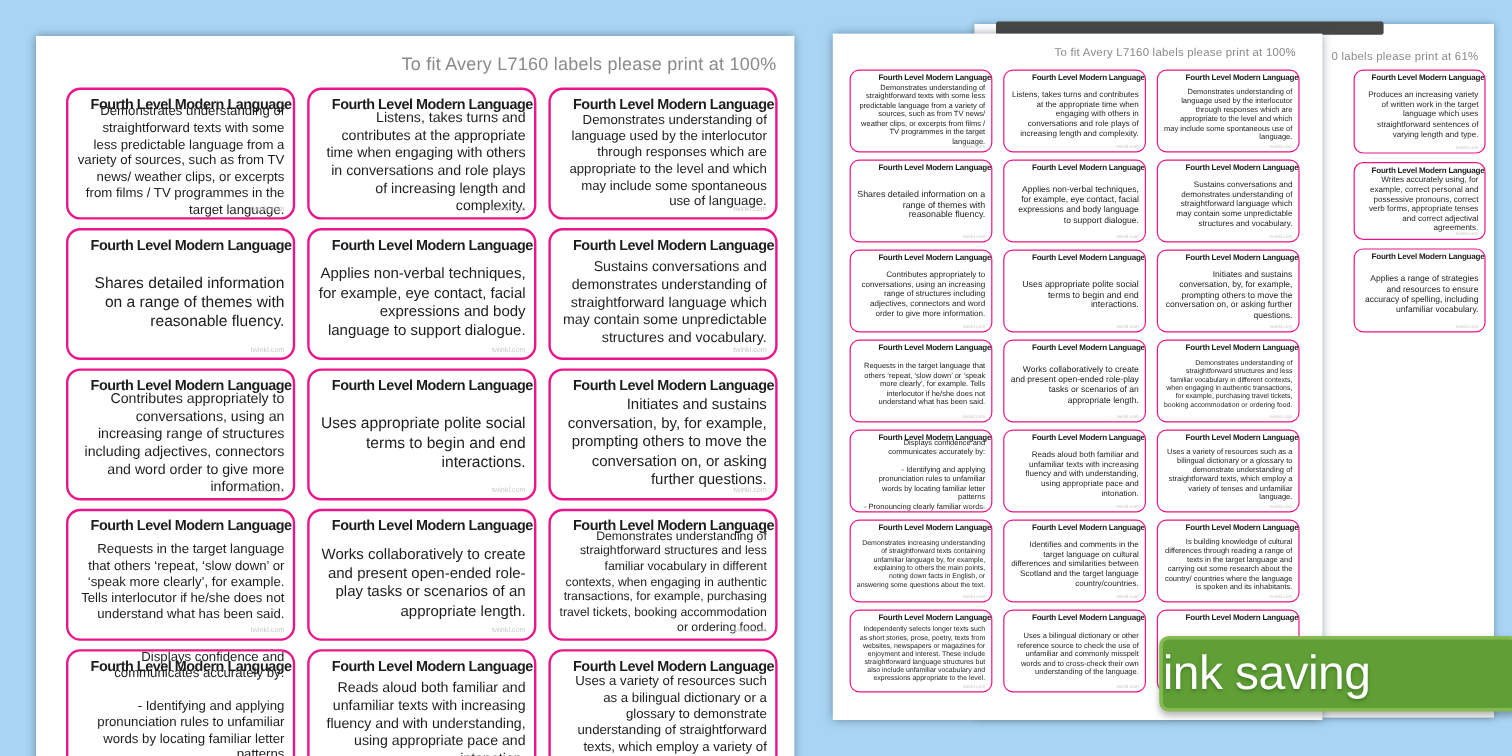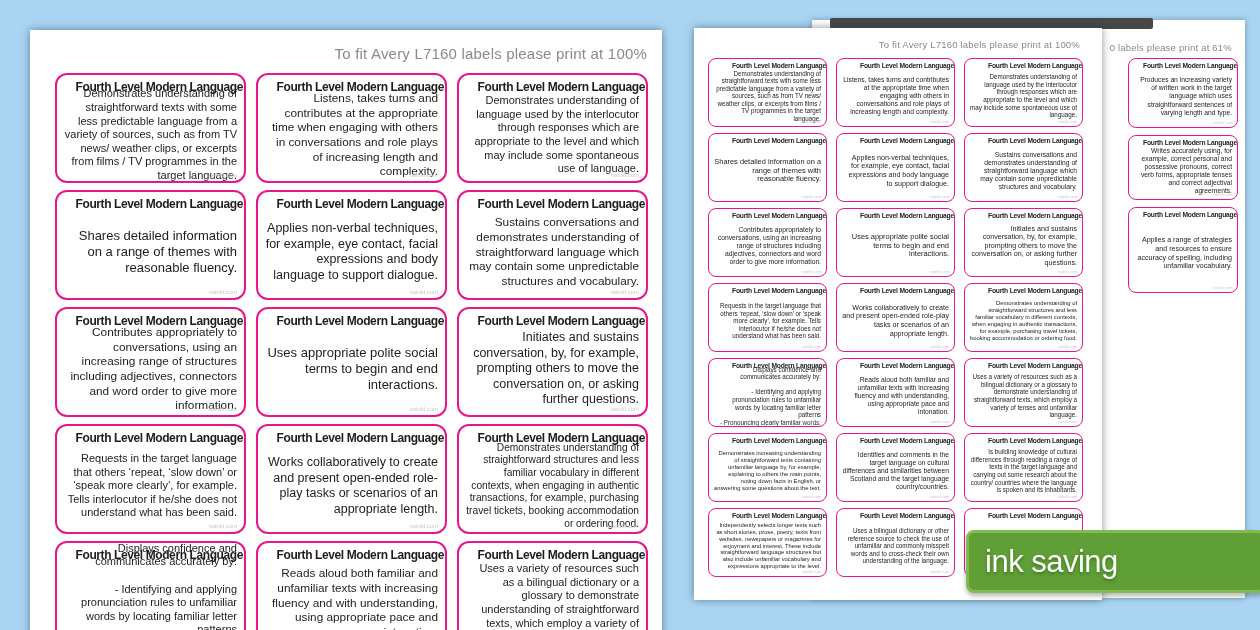--- a/index.html
+++ b/index.html
@@ -26,42 +26,42 @@
   .grid-left{position:absolute; left:25px; top:43px;
     display:grid; grid-template-columns:repeat(3,191px);
     column-gap:10px; row-gap:7px; grid-auto-rows:110px;}
   .grid-front{position:absolute; left:14px; top:30px;
     display:grid; grid-template-columns:repeat(3,119px);
     column-gap:9px; row-gap:6px; grid-auto-rows:69px;}
   .back-col{position:absolute; right:7px; top:38px; width:110px;
     display:flex; flex-direction:column; gap:7px;}
   .back-col .label:nth-child(1){height:70px;}
   .back-col .label:nth-child(2){height:65px;}
-  .back-col .label:nth-child(3){height:86px;}
+  .back-col .label:nth-child(3){height:70px;}
 
   .label{position:relative; box-sizing:border-box; background:#fff;
     border:2.5px solid var(--labelBorder,#e9168b); border-radius:12px;
     padding:5px 7px 7px; text-align:right; overflow:hidden;
     color:var(--labelText,#1d1d1d); display:flex; flex-direction:column;}
   .small .label{border-width:1.5px; border-radius:8px; padding:3px 5px 4px;}
   .label-heading{font-weight:bold; font-size:12px; letter-spacing:-.4px;
     white-space:nowrap; margin:0 -6px 2px;}
   .small .label-heading{font-size:6.7px; letter-spacing:-.2px; margin:0 -5px 1px;}
   .label-body{flex:1; display:flex; align-items:center; justify-content:center; min-height:0;}
   .label-body p{margin:0; white-space:pre-line; line-height:1.24;}
   .small .label-body p{line-height:1.2;}
   .wm{position:absolute; right:7px; bottom:3px; font-size:6px; color:#c9c9c9;}
   .small .wm{font-size:4px; right:5px; bottom:2px;}
 
   .banner{position:absolute; left:966px; top:530px; width:300px; height:63px;
     box-sizing:border-box; background:var(--banner,#609f35);
     border:3px solid var(--bannerBorder,#85ba52); border-radius:8px;
     display:flex; align-items:center; z-index:4; box-shadow:0 3px 5px rgba(0,0,0,.28);}
-  .banner .banner-text{color:#fff; font-size:31px; letter-spacing:-.5px;
-    padding-left:16px; text-shadow:0 2px 3px rgba(30,80,20,.5);}
+  .banner .banner-text{color:#fff; font-size:40px; letter-spacing:-.5px;
+    text-shadow:0 2px 3px rgba(30,80,20,.5);}
   .leaf{position:absolute; left:1142px; top:477px; width:82px; height:142px; z-index:5;}
   .leaf svg{display:block;}
   .eco{position:absolute; left:50%; top:67px; transform:translateX(-50%);
     color:#fff; font-weight:bold; font-size:34px;
     text-shadow:0 2px 3px rgba(40,90,20,.55);}
 </style>
 </head>
 <body>
 
 <div class="stage">

